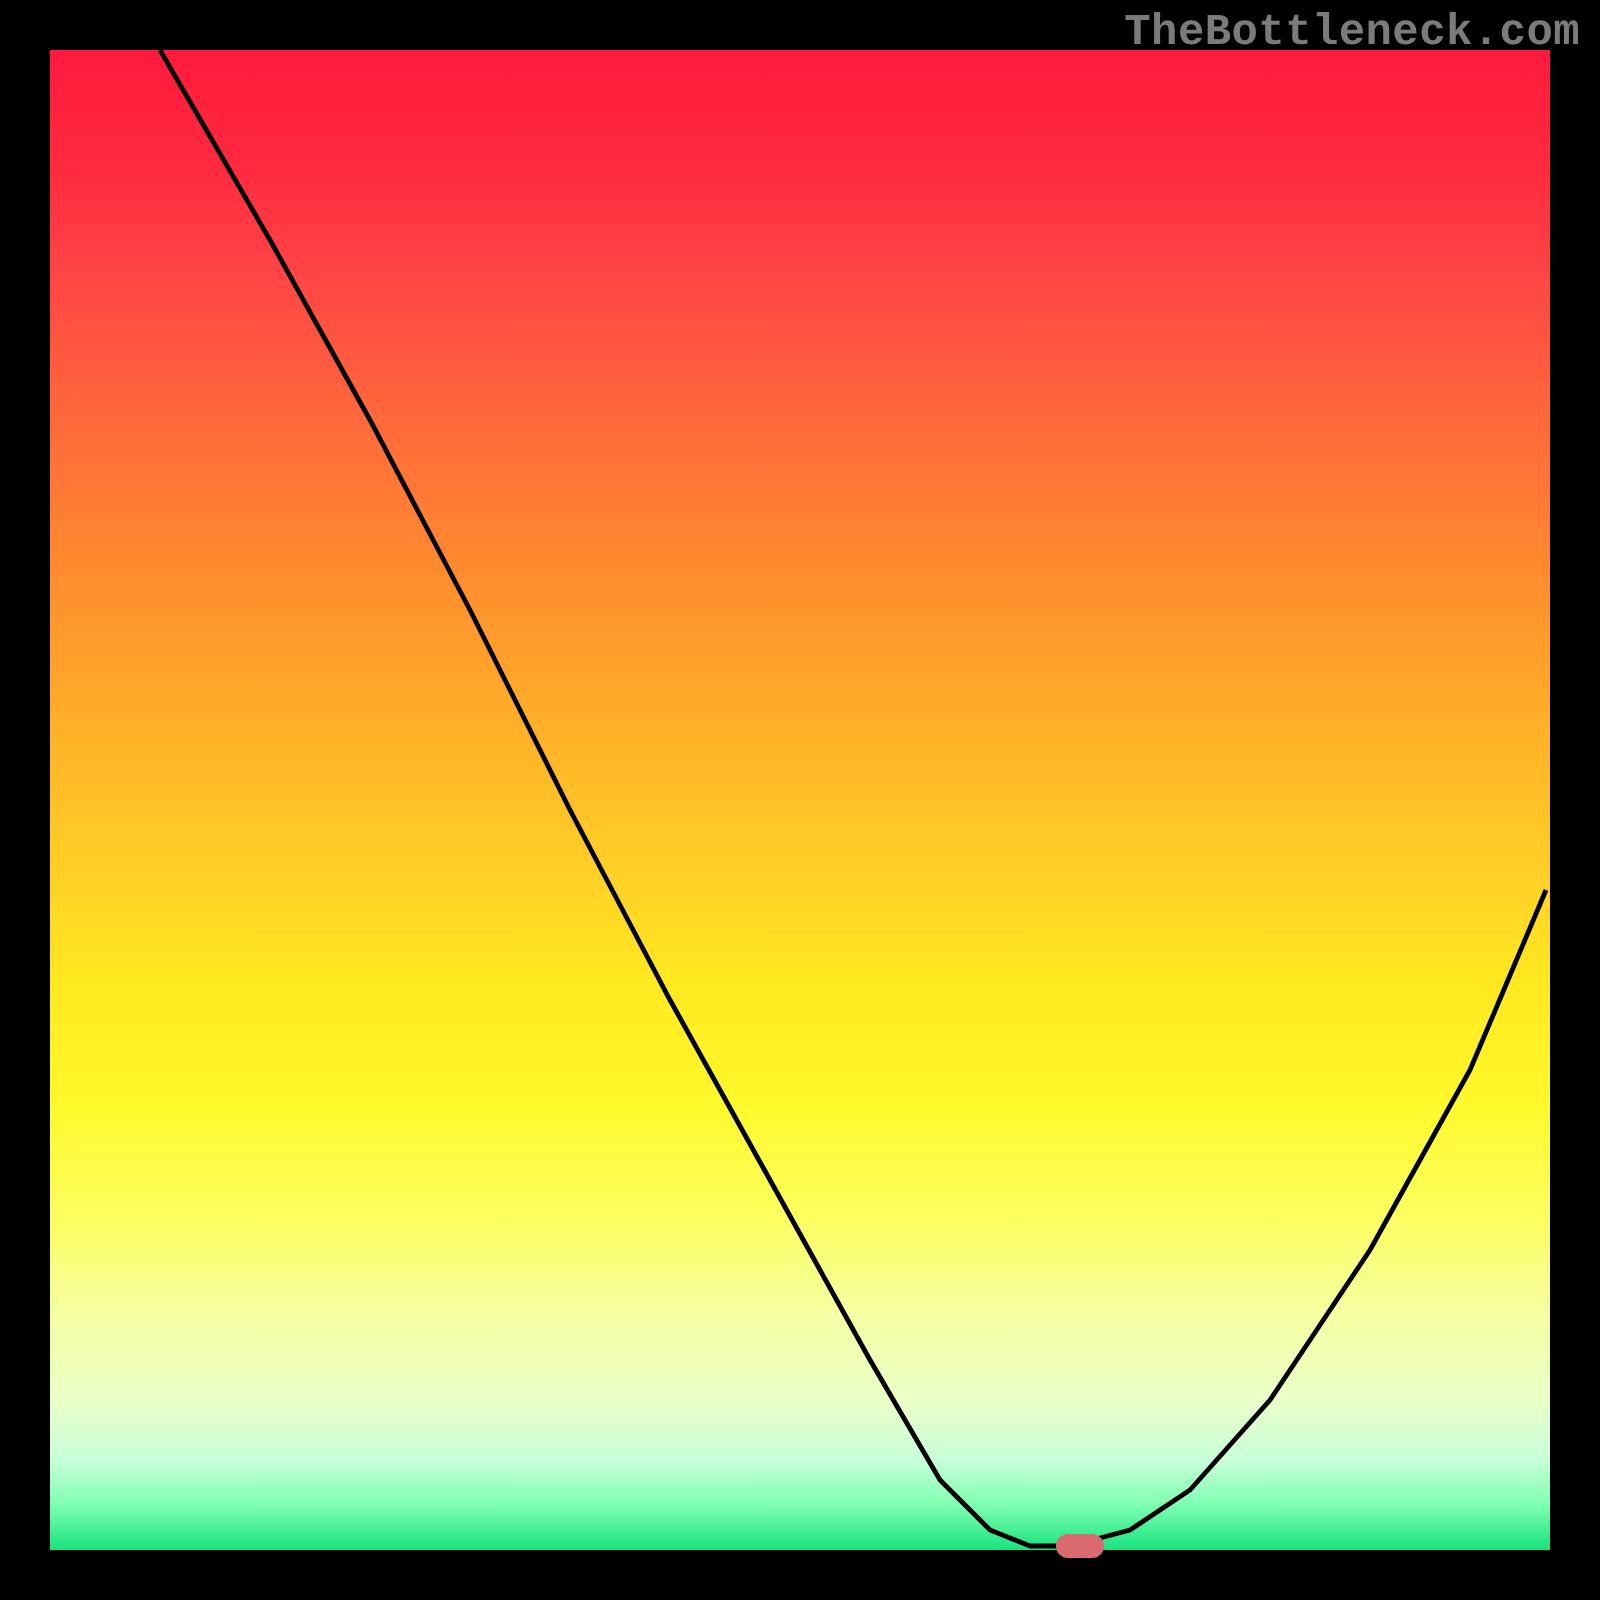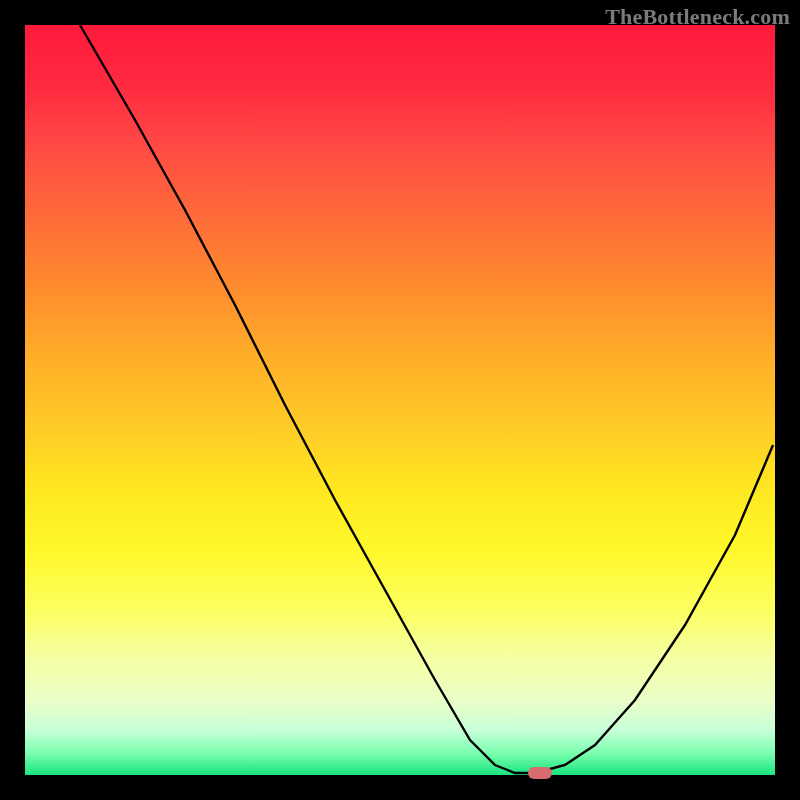--- a/index.html
+++ b/index.html
@@ -26,21 +26,21 @@
     #eaffc8 90%,
     #c8ffd8 94%,
     #7dffb0 97%,
     #19e37e 100%
   );
 }
 .watermark {
   position: absolute;
   top: 4px;
   right: 10px;
-  font-family: Liberation Serif, serif;
+  font-family: Liberation Mono, monospace;
   font-size: 22px;
   font-weight: 600;
   color: #7b7b7b;
   letter-spacing: 0.2px;
 }
 .curve-svg {
   position: absolute;
   left: 25px;
   top: 25px;
   width: 750px;

